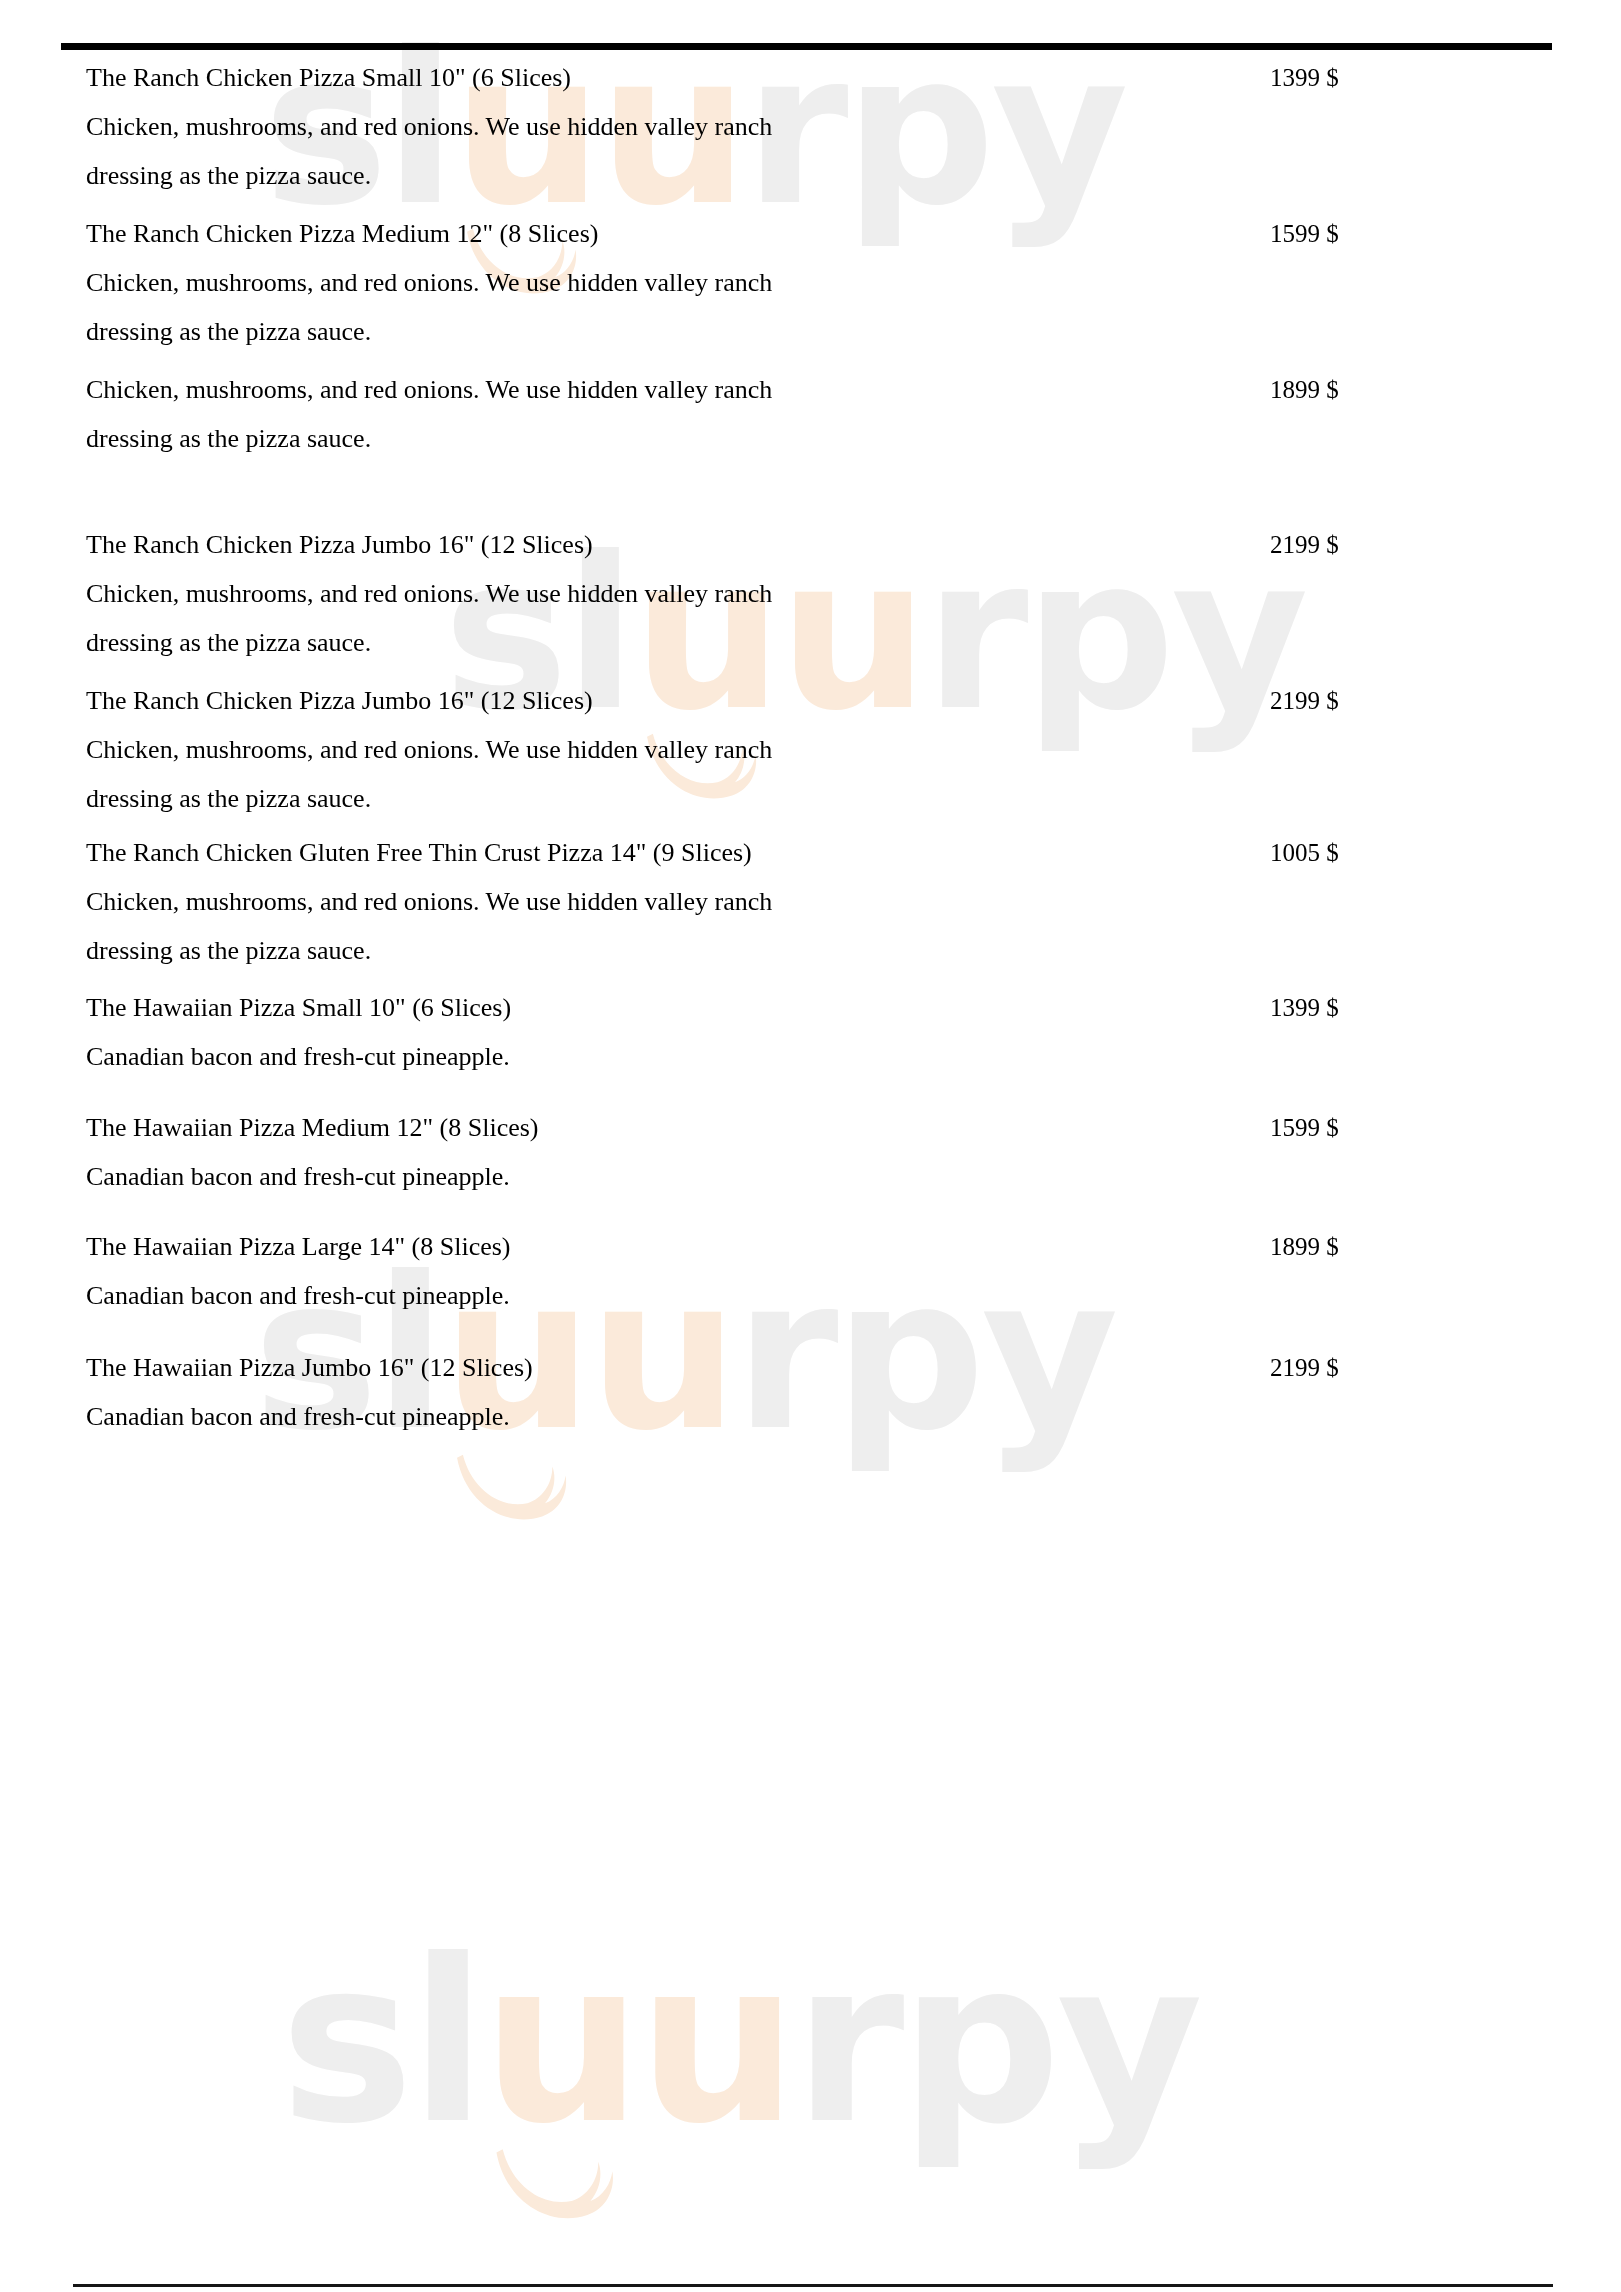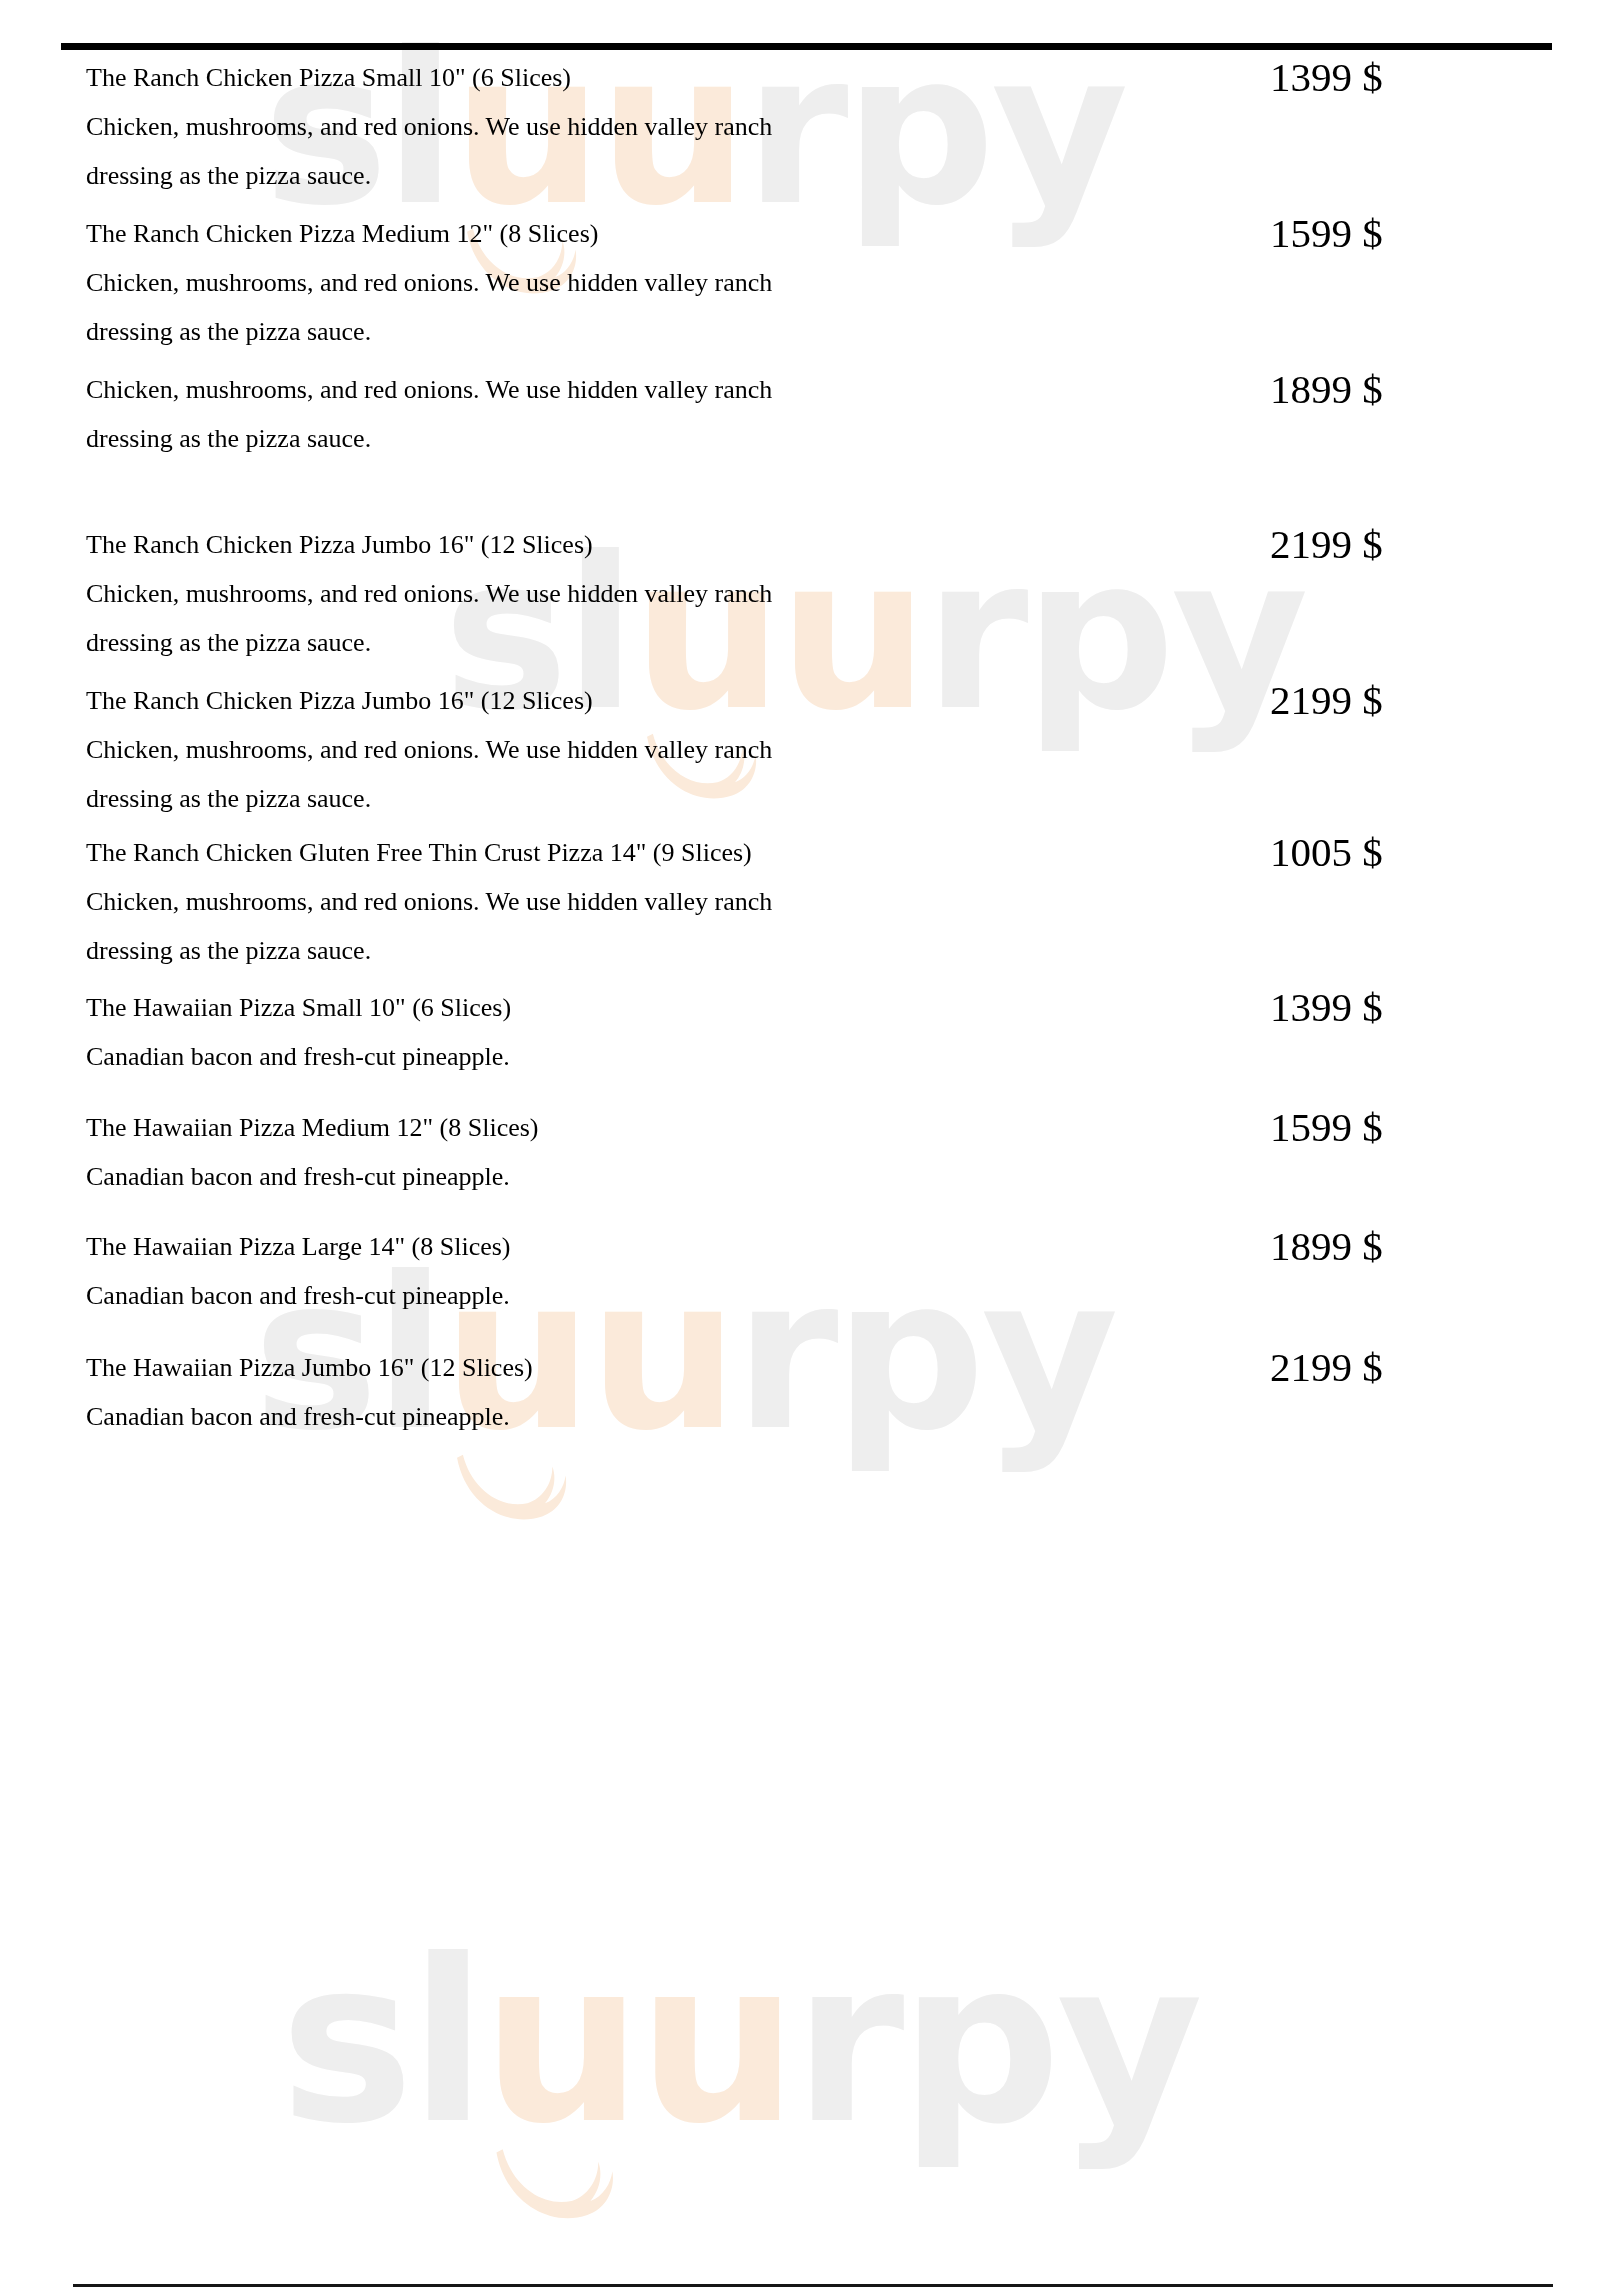--- a/index.html
+++ b/index.html
@@ -89,21 +89,21 @@
     line-height: 49px;
     font-weight: 400;
     color: #000000;
     margin: 0;
     white-space: pre-line;
   }
   .item-price {
     position: absolute;
     left: 1270px;
     top: 0;
-    font-size: 41px;
+    font-size: 25px;
     line-height: 49px;
     color: #000000;
     white-space: nowrap;
   }
 </style>
 </head>
 <body>
 
 <div id="page">
 

